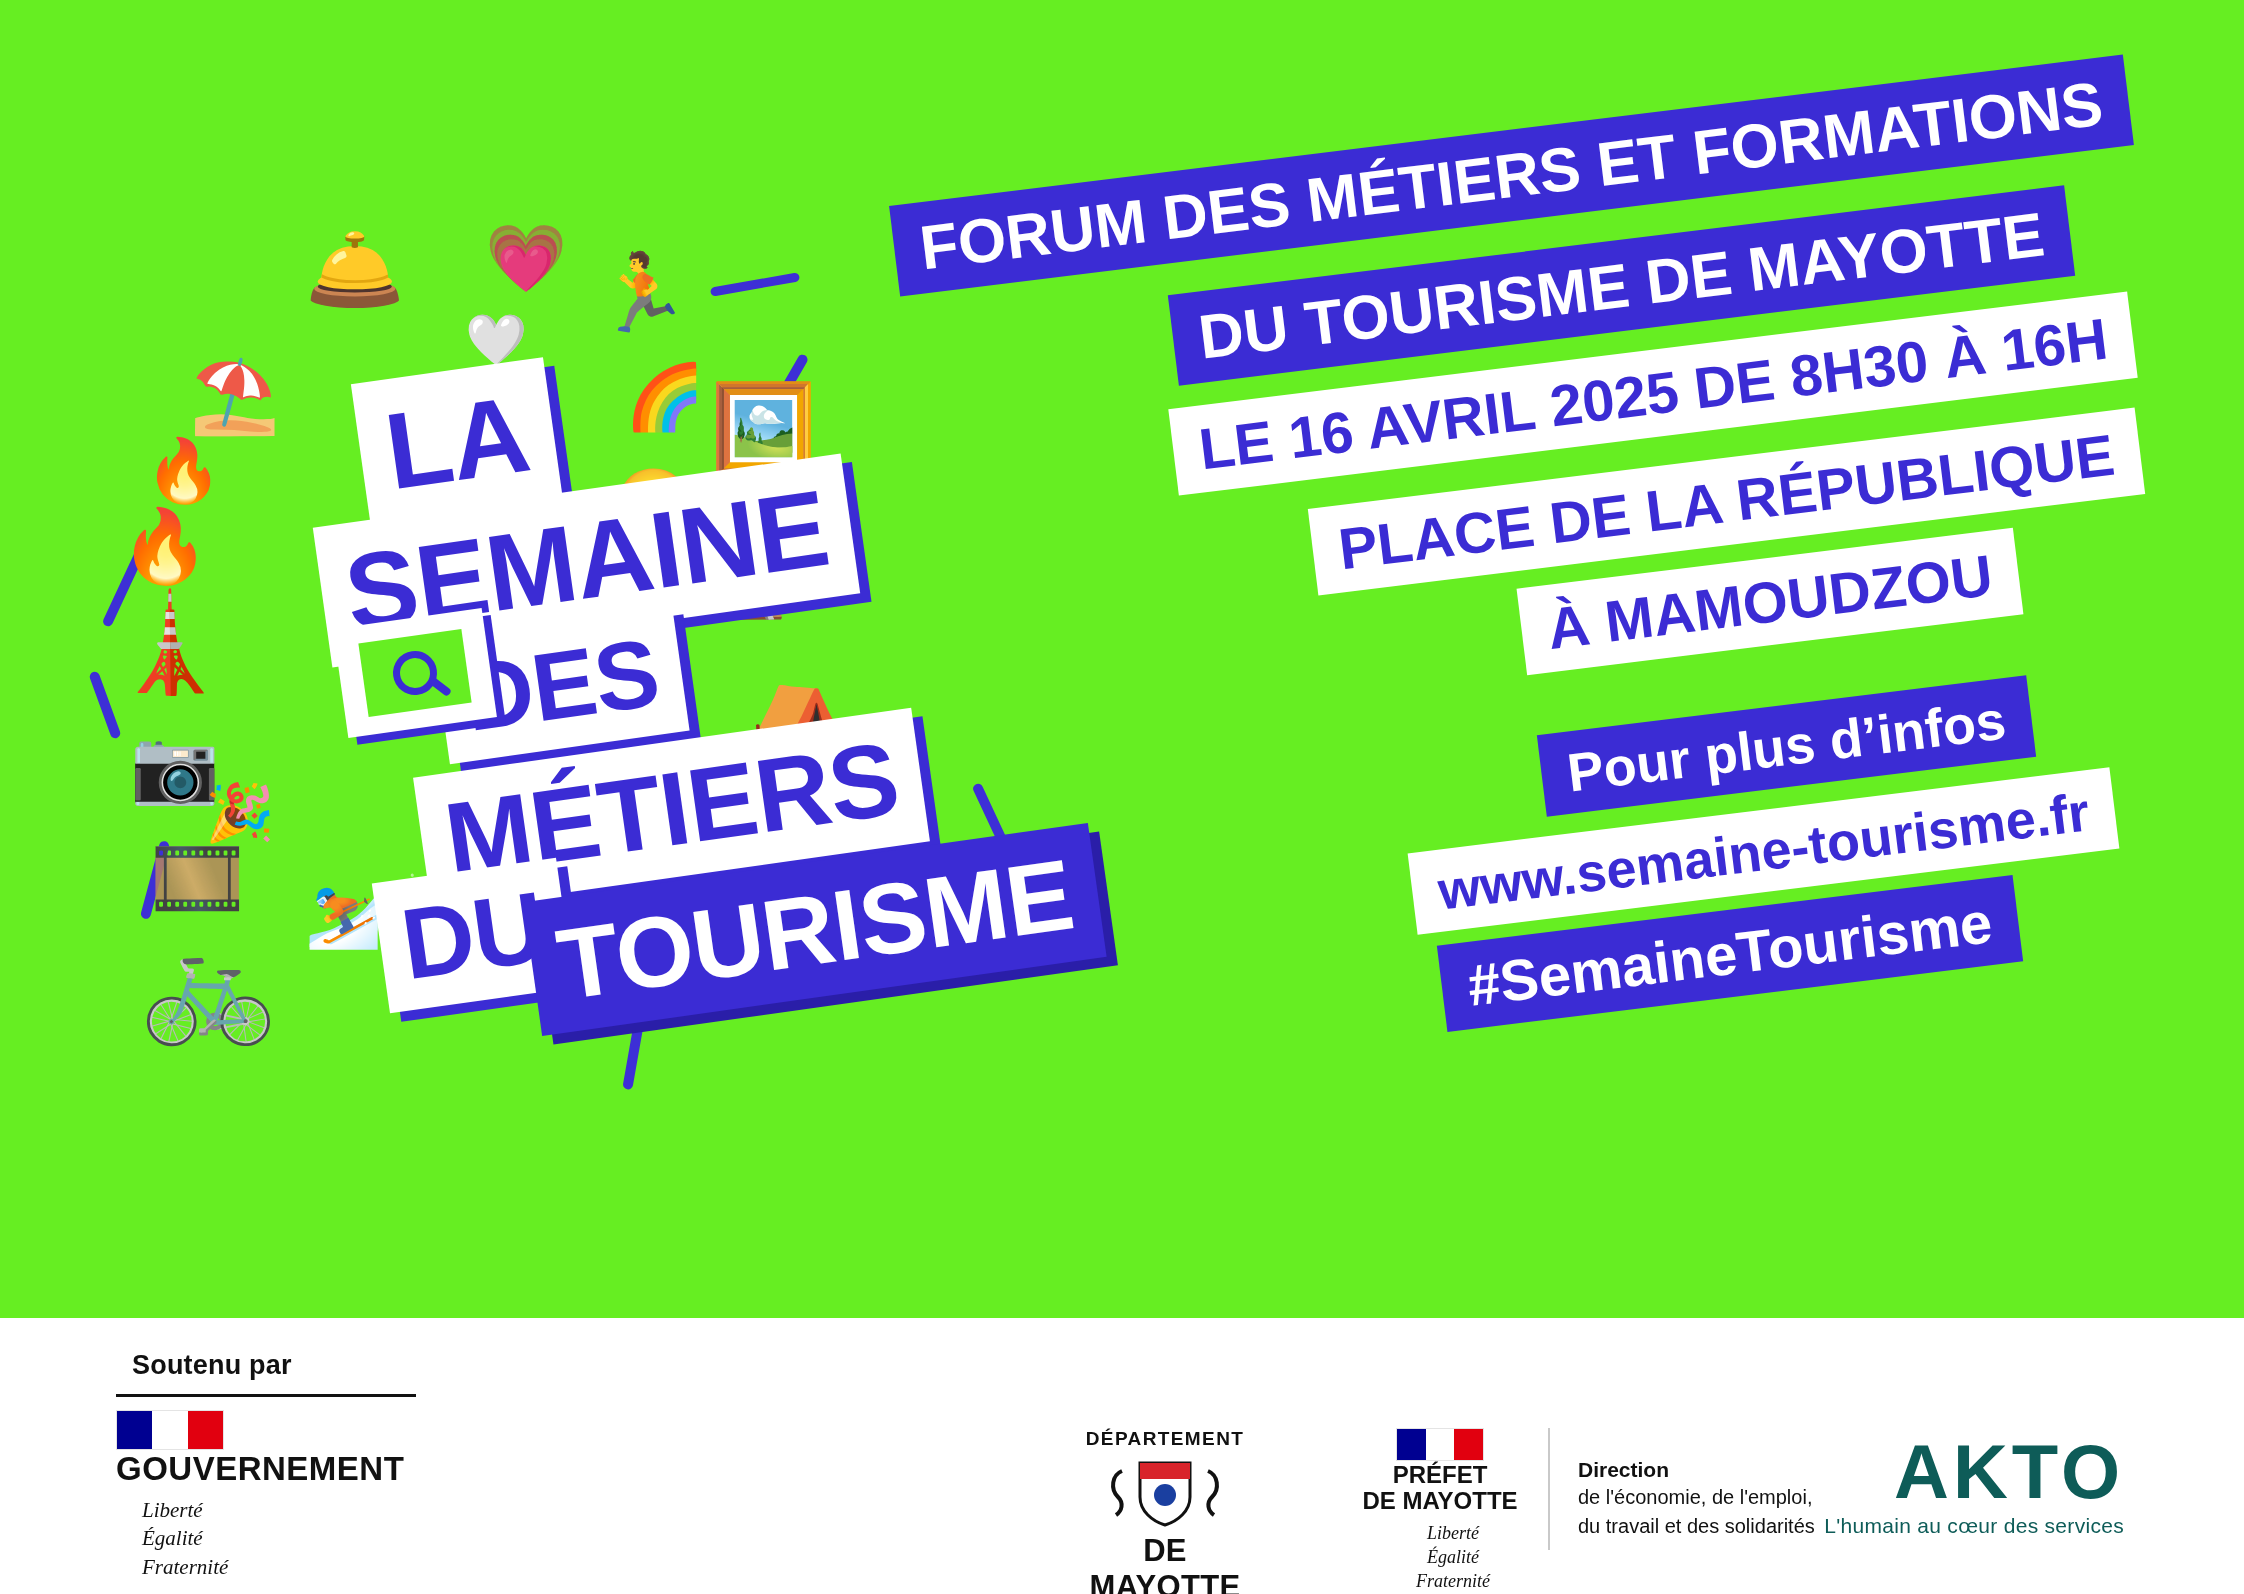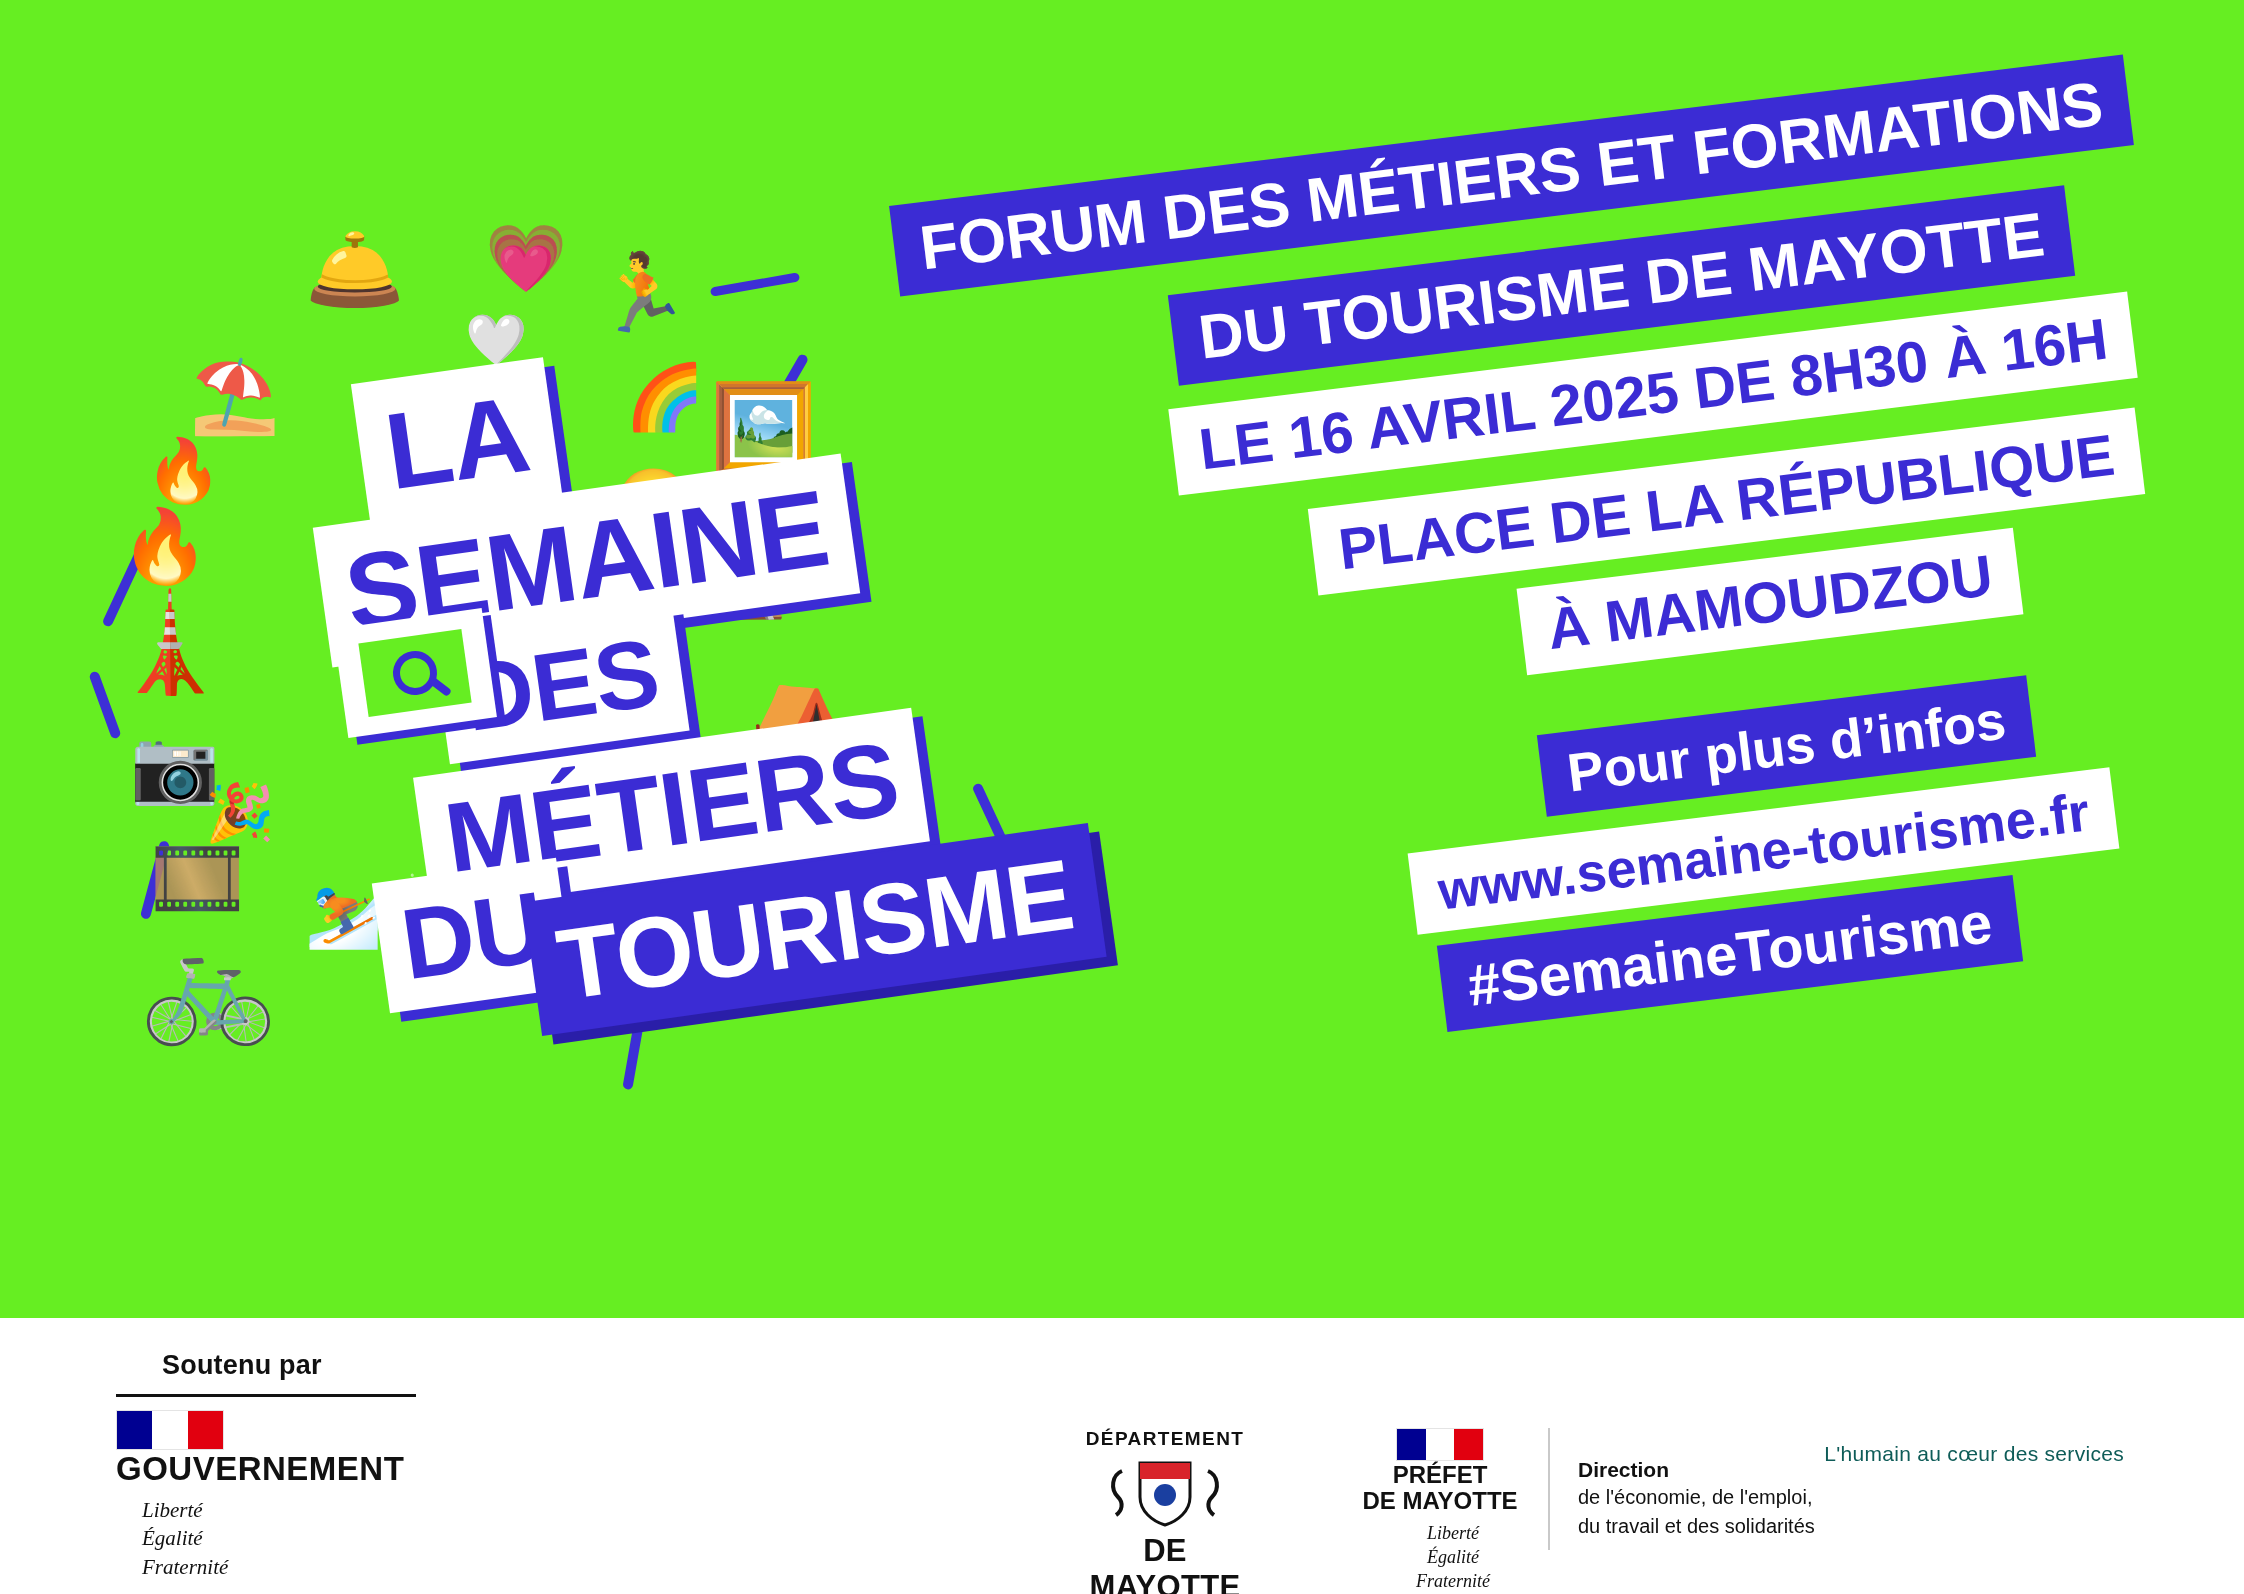--- a/index.html
+++ b/index.html
@@ -130,21 +130,20 @@
     width: 2244px; height: 276px;
     background: #ffffff;
   }
   .soutenu {
     position: absolute;
     left: 132px; top: 32px;
     font-size: 27px;
     font-weight: 700;
     color: #111;
     letter-spacing: .2px;
-    margin-left: 30px;
   }
   .soutenu-rule {
     position: absolute;
     left: 116px; top: 76px;
     width: 300px; height: 3px;
     background: #111;
   }
   .gouv {
     position: absolute;
     left: 116px; top: 92px;
@@ -375,17 +374,18 @@
 
     <div class="divider"></div>
 
     <div class="direction">
       <div class="d1">Direction</div>
       <div class="d2">de l'économie, de l'emploi,</div>
       <div class="d2">du travail et des solidarités</div>
     </div>
 
     <div class="akto">
+      <div class="akto-word">AKTO</div>
       <div class="akto-sub">L'humain au cœur des services</div>
     </div>
 
   </div>
 </div>
 
 </body></html>

